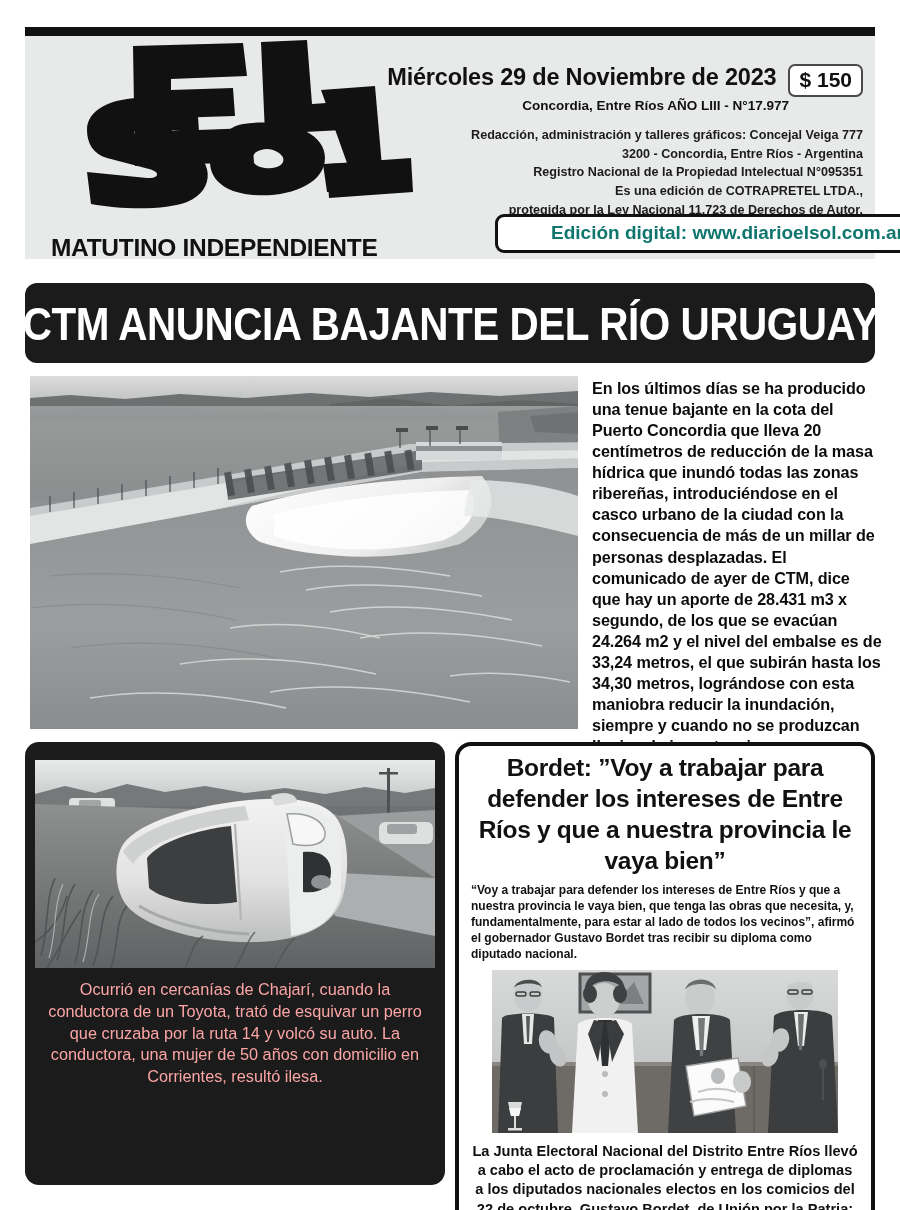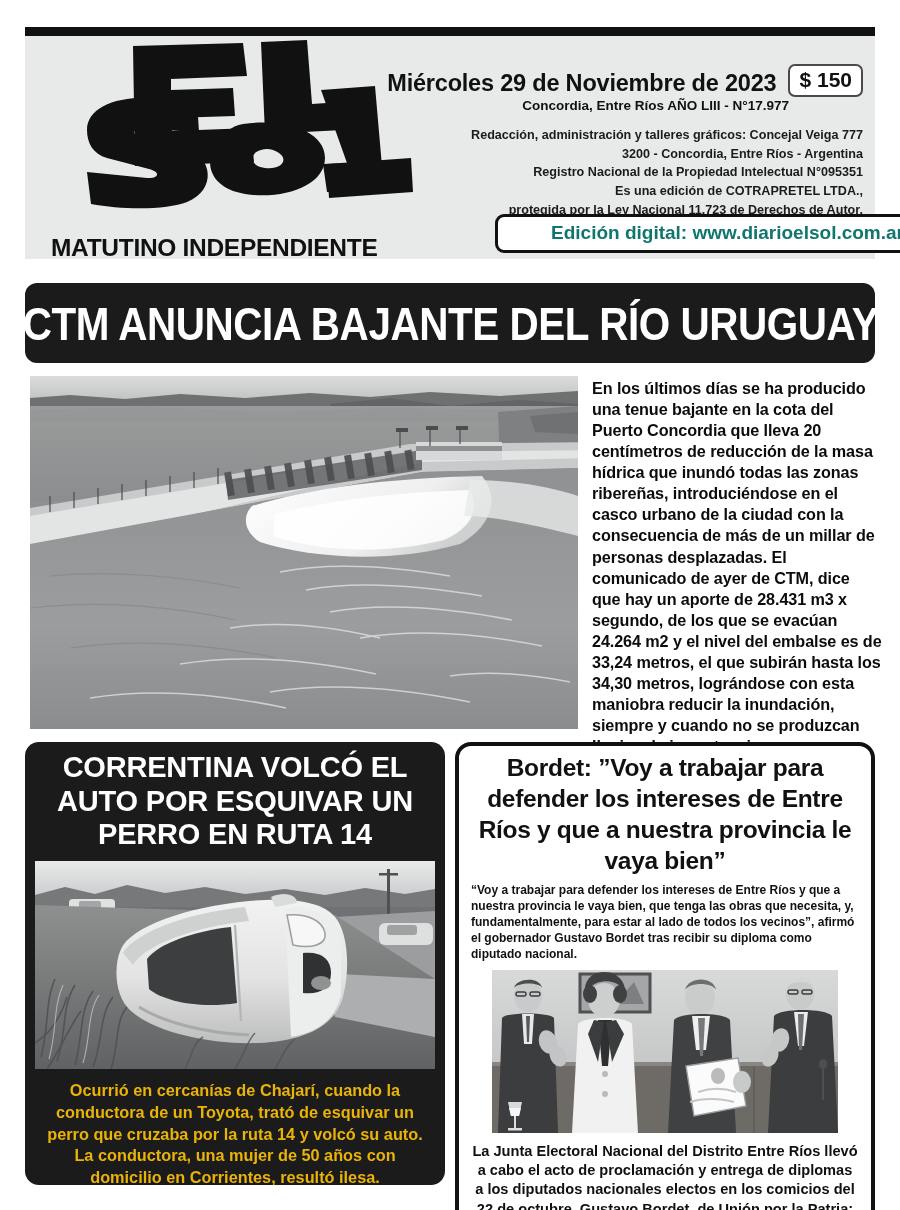--- a/index.html
+++ b/index.html
@@ -66,21 +66,21 @@
     font-family: "Liberation Sans", sans-serif;
     margin-top: 13px;
   }
 
   
   .date-row {
     position: absolute;
     right: 12px;
     top: 28px;
     display: flex;
-    align-items: flex-end;
+    align-items: flex-start;
     gap: 12px;
   }
   .date-main {
     font-size: 23.5px;
     font-weight: bold;
     color: #111111;
     white-space: nowrap;
     letter-spacing: -0.2px;
   }
   .price-box {
@@ -208,24 +208,24 @@
   .panel-left .photo {
     margin-top: 9px;
     width: 400px;
     height: 208px;
     overflow: hidden;
     background: #6f7275;
   }
   .panel-left .photo svg { display:block; width:100%; height:100%; }
   .panel-left .cap {
     margin-top: 11px;
-    color: #eab308;
+    color: #fca5a5;
     text-align: center;
     font-size: 16.3px;
-    font-weight: bold;
+    font-weight: normal;
     line-height: 1.34;
     padding: 0 4px;
   }
 
   
   .panel-right {
     position: absolute;
     left: 455px;
     top: 742px;
     width: 420px;
@@ -418,21 +418,20 @@
       <path d="M20 200 C80 194, 150 200, 210 212"></path>
       <path d="M0 232 C70 224, 140 230, 206 244"></path>
       <path d="M40 272 C110 262, 180 268, 246 282"></path>
     </g>
   </svg>
 </div>
 
 <div class="lead-text">En los últimos días se ha producido una tenue bajante en la cota del Puerto Concordia que lleva 20 centímetros de reducción de la masa hídrica que inundó todas las zonas ribereñas, introduciéndose en el casco urbano de la ciudad con la consecuencia de más de un millar de personas desplazadas. El comunicado de ayer de CTM, dice que hay un aporte de 28.431 m3 x segundo, de los que se evacúan 24.264 m2 y el nivel del embalse es de 33,24 metros, el que subirán hasta los 34,30 metros, lográndose con esta maniobra reducir la inundación, siempre y cuando no se produzcan lluvias de importancia.</div>
 
 <div class="panel-left">
-  <div class="ph">CORRENTINA VOLCÓ EL AUTO POR ESQUIVAR UN PERRO EN RUTA 14</div>
 
   <div class="photo">
     <svg viewBox="0 0 400 208" xmlns="http://www.w3.org/2000/svg" preserveAspectRatio="none" aria-label="Auto volcado">
       <defs>
         <linearGradient id="skL" x1="0" y1="0" x2="0" y2="1">
           <stop offset="0%" stop-color="#e9eaea"></stop>
             <stop offset="100%" stop-color="#c6c7c8"></stop>
         </linearGradient>
         <linearGradient id="bodyL" x1="0" y1="0" x2="0" y2="1">
           <stop offset="0%" stop-color="#f2f2f2"></stop>

